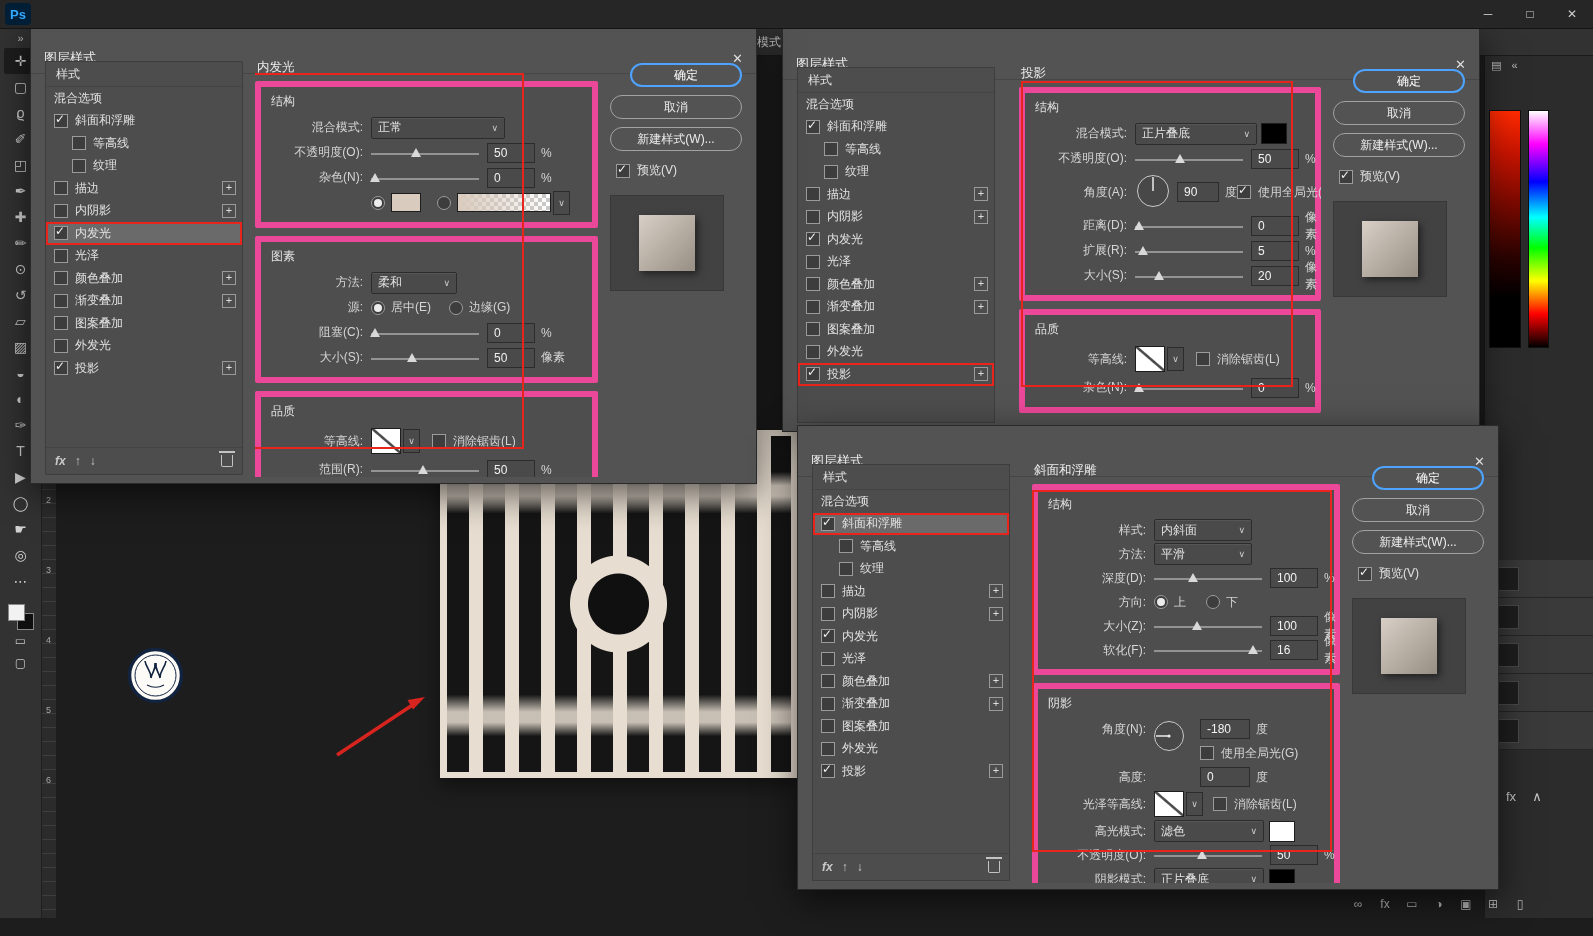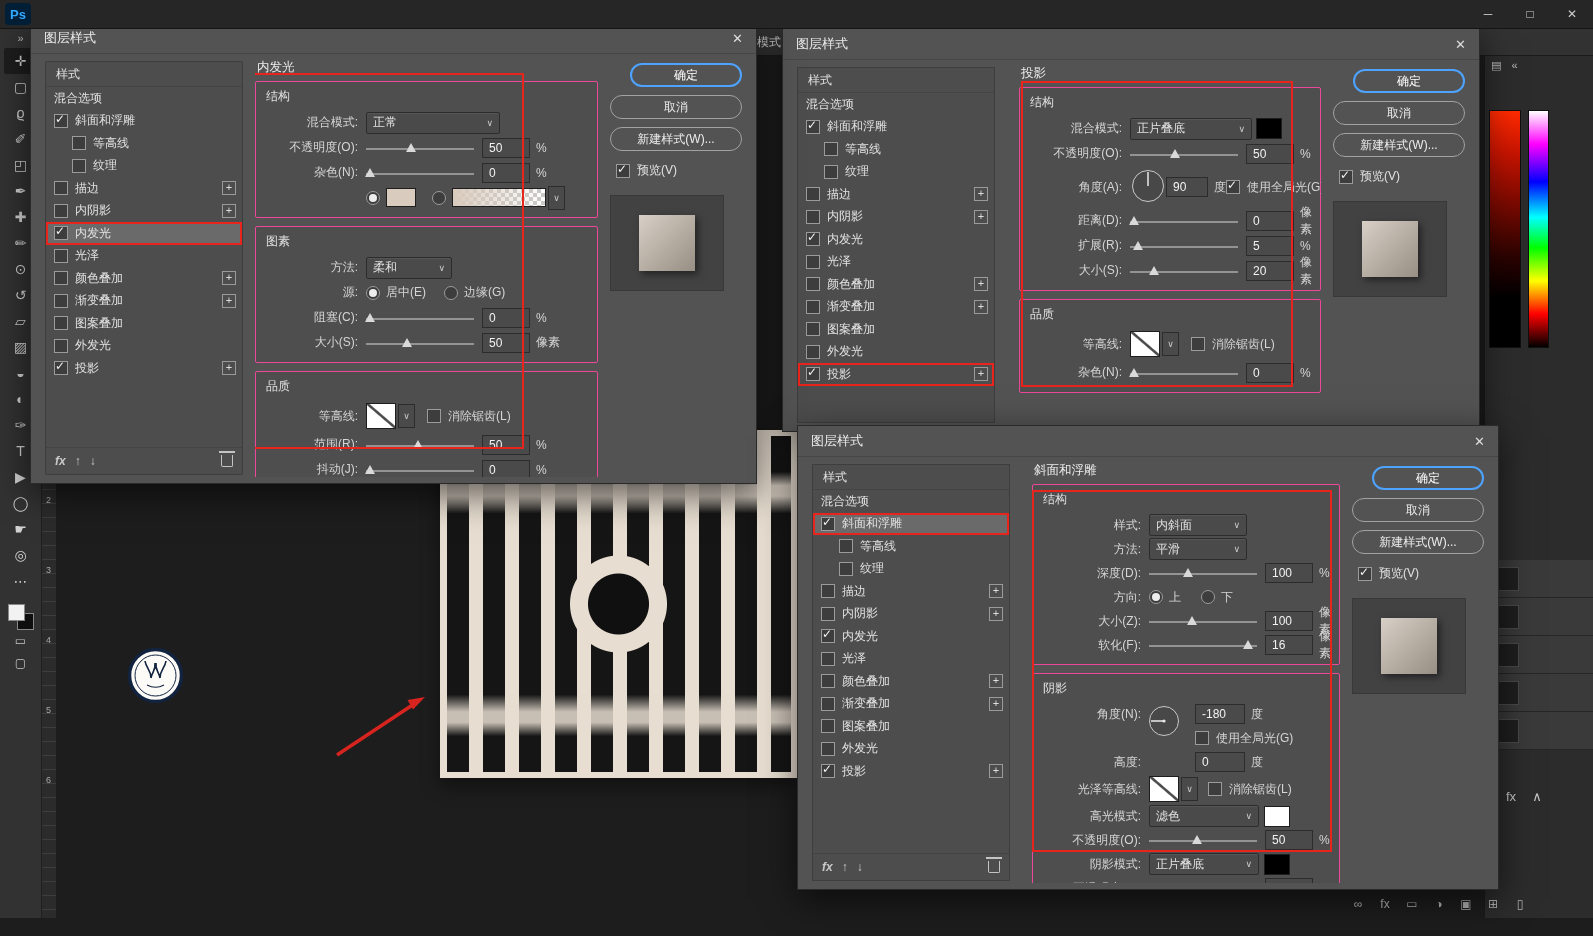--- a/index.html
+++ b/index.html
@@ -61,21 +61,21 @@
   .statusbar{position:absolute;left:0;right:0;bottom:0;height:18px;background:#242424;border-top:1px solid #000;z-index:50;
              display:flex;align-items:center;color:#cfcfcf;}
   .sb-zoom{margin-left:42px;}
   .sb-doc{margin-left:30px;border:1px solid #3a3a3a;padding:0 8px;height:14px;line-height:14px;display:flex;align-items:center;}
   .sb-chev{margin-left:6px;color:#9a9a9a;}
   
   .dialog{position:absolute;background:#535353;border:1px solid #2a2a2a;box-shadow:0 10px 34px rgba(0,0,0,.6);color:#e2e2e2;}
   #d1{left:30px;top:22px;width:725px;height:460px;z-index:30;}
   #d2{left:782px;top:28px;width:696px;height:402px;z-index:20;}
   #d3{left:797px;top:425px;width:700px;height:463px;z-index:40;}
-  .dlg-titlebar{height:30px;display:flex;align-items:center;padding:0 13px;border-bottom:1px solid #464646;}
+  .dlg-titlebar{height:30px;display:flex;align-items:center;padding:0 13px;border-bottom:1px solid #464646;margin-top:20px;}
   .dlg-title{font-size:13px;color:#ececec;}
   .dlg-close{margin-left:auto;color:#dedede;font-size:13px;cursor:default;}
   .dlg-body{position:absolute;top:30px;left:0;right:0;bottom:0;display:flex;}
   .styles-col{width:196px;margin:8px 0 8px 14px;background:#4d4d4d;border:1px solid #3e3e3e;display:flex;flex-direction:column;flex:none;}
   .styles-head{height:24px;line-height:24px;padding-left:10px;color:#e0e0e0;border-bottom:1px solid #444;}
   .style-row{display:flex;align-items:center;height:22.5px;padding:0 6px 0 8px;}
   .style-row.sub{padding-left:26px;}
   .style-row.selected{background:#6a6a6a;}
   .style-row.redbox{outline:2px solid #e8241d;outline-offset:-2px;}
   .lbl{flex:1;white-space:nowrap;overflow:hidden;}
@@ -86,21 +86,21 @@
   .style-row.has-plus .plus{display:block;}
   .styles-foot{margin-top:auto;height:26px;border-top:1px solid #444;display:flex;align-items:center;gap:9px;padding:0 9px;color:#c9c9c9;}
   .foot-fx{font-style:italic;font-weight:bold;font-size:12px;}
   .foot-arrow{font-size:12px;}
   .trash{width:10px;height:11px;border:1px solid #c4c4c4;border-top:none;border-radius:0 0 2px 2px;position:relative;margin-left:auto;}
   .trash::before{content:"";position:absolute;left:-3px;right:-3px;top:-4px;height:2px;background:#c4c4c4;}
   .settings-col{flex:1;margin:4px 8px 6px 12px;position:relative;overflow:hidden;}
   #d2 .settings-col{margin-left:24px;}
   #d3 .settings-col{margin-left:22px;}
   .panel-title{font-size:12.5px;color:#ececec;margin:2px 0 5px 2px;}
-  .group{background:#4e4e4e;border:1px solid #ec4899;border-radius:2px;padding:6px 10px 7px;margin-bottom:8px;}
+  .group{background:#4e4e4e;border:6px solid #ec4899;border-radius:2px;padding:6px 10px 7px;margin-bottom:8px;}
   .gtitle{color:#e0e0e0;margin-bottom:5px;}
   .frow{display:flex;align-items:center;height:25px;}
   #d3 .frow{height:24px;}
   .flabel{width:92px;text-align:right;margin-right:8px;color:#d5d5d5;white-space:nowrap;flex:none;}
   #d3 .flabel{width:98px;}
   .dd{height:20px;background:#4a4a4a;border:1px solid #2c2c2c;border-radius:2px;display:flex;align-items:center;
       padding:0 6px;box-shadow:inset 0 1px 0 rgba(255,255,255,.07);}
   .dda{margin-left:auto;font-style:normal;font-size:9px;color:#ccc;padding-left:8px;}
   .slider{position:relative;width:108px;height:14px;margin-right:8px;flex:none;}
   .slider::before{content:"";position:absolute;left:0;right:0;top:7px;height:2px;background:#939393;}
@@ -640,21 +640,21 @@
             <span class="unit">%</span>
           </div>
           <div class="frow" style="height:42px">
             <span class="flabel">角度(A):</span>
             <span class="dial">
               <svg width="36" height="36" viewBox="0 0 36 36">
                 <circle cx="18" cy="18" r="15.5" fill="#484848" stroke="#c9c9c9"></circle>
                 <line x1="18" y1="18" x2="18" y2="4" stroke="#eaeaea" stroke-width="1.5"></line>
               </svg>
             </span>
-            <span class="val" style="width:34px;">90</span>
+            <span class="val" style="width:34px;margin-left:6px">90</span>
             <span class="unit">度</span>
             <span style="width:8px"></span>
             <span class="chkbox on"></span>
             <span class="small-lbl">使用全局光(G)</span>
           </div>
           <div class="frow">
             <span class="flabel">距离(D):</span>
             <span class="slider">
                 <i class="thumb" style="left: 4%;"></i>
               </span>

